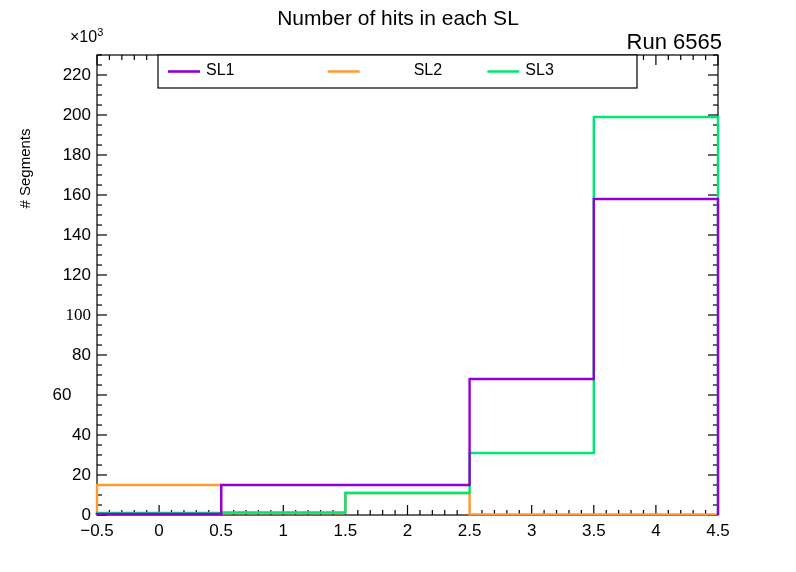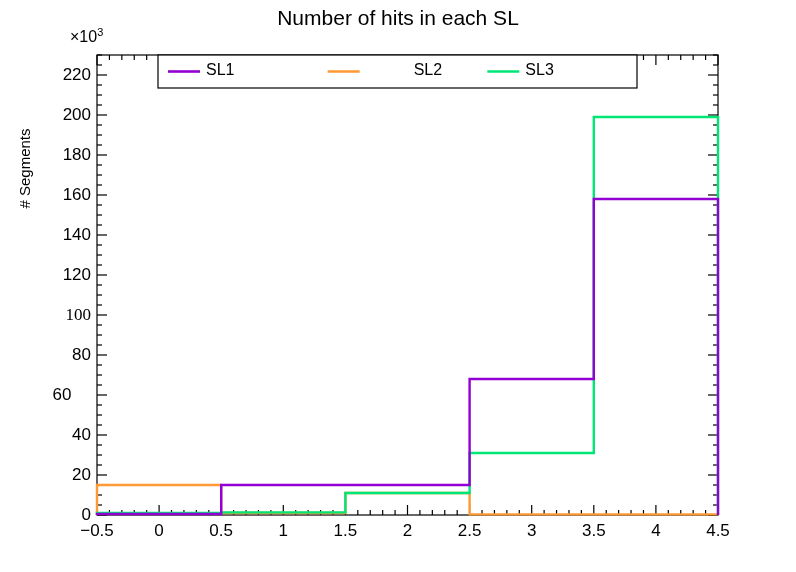--- a/index.html
+++ b/index.html
@@ -92,20 +92,21 @@
     white-space: nowrap;
   }
 </style>
 </head>
 <body>
 
 <div id="canvas">
 
   <div class="ttl" id="chart-title">Number of hits in each SL</div>
 
+  <div class="ttl" id="run-label">Run 6565</div>
 
   <div class="ttl" id="y-axis-title"># Segments</div>
 
   <div class="ttl" id="y-exponent"><span>×10</span><sup>3</sup></div>
 
 
   <svg id="plot-svg" width="796" height="572">
     <g id="frame-group">
         <rect x="97" y="55" width="621" height="460" fill="none" stroke="#000" stroke-width="1.2"></rect>
       </g>

